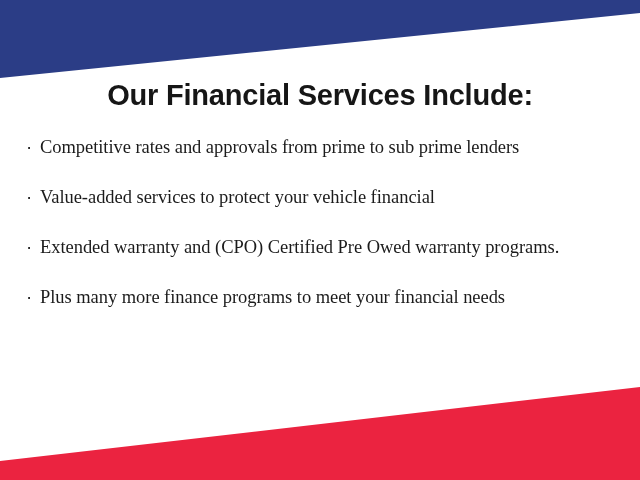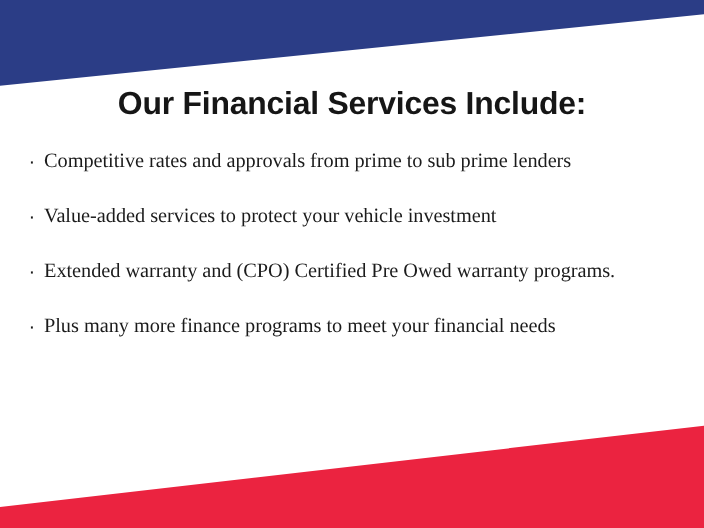--- a/index.html
+++ b/index.html
@@ -102,21 +102,21 @@
 
   <div id="bullet-list">
 
     <div class="bullet-item">
       <span class="bullet-marker">·</span>
       <span class="bullet-text">Competitive rates and approvals from prime to sub prime lenders</span>
     </div>
 
     <div class="bullet-item">
       <span class="bullet-marker">·</span>
-      <span class="bullet-text">Value-added services to protect your vehicle investment</span>
+      <span class="bullet-text">Value-added services to protect your vehicle financial</span>
     </div>
 
     <div class="bullet-item">
       <span class="bullet-marker">·</span>
       <span class="bullet-text">Extended warranty and (CPO) Certified Pre Owed warranty programs.</span>
     </div>
 
     <div class="bullet-item">
       <span class="bullet-marker">·</span>
       <span class="bullet-text">Plus many more finance programs to meet your financial needs</span>

